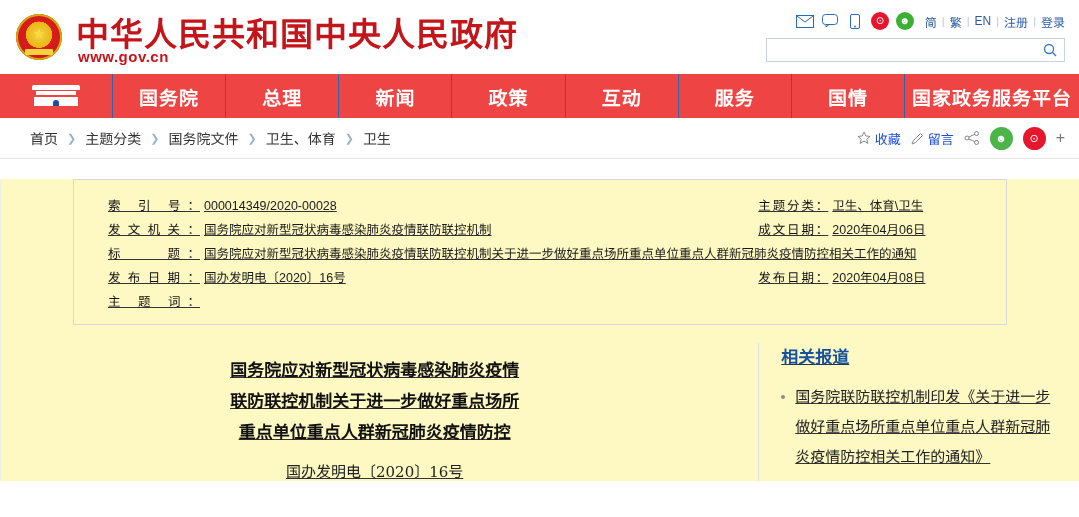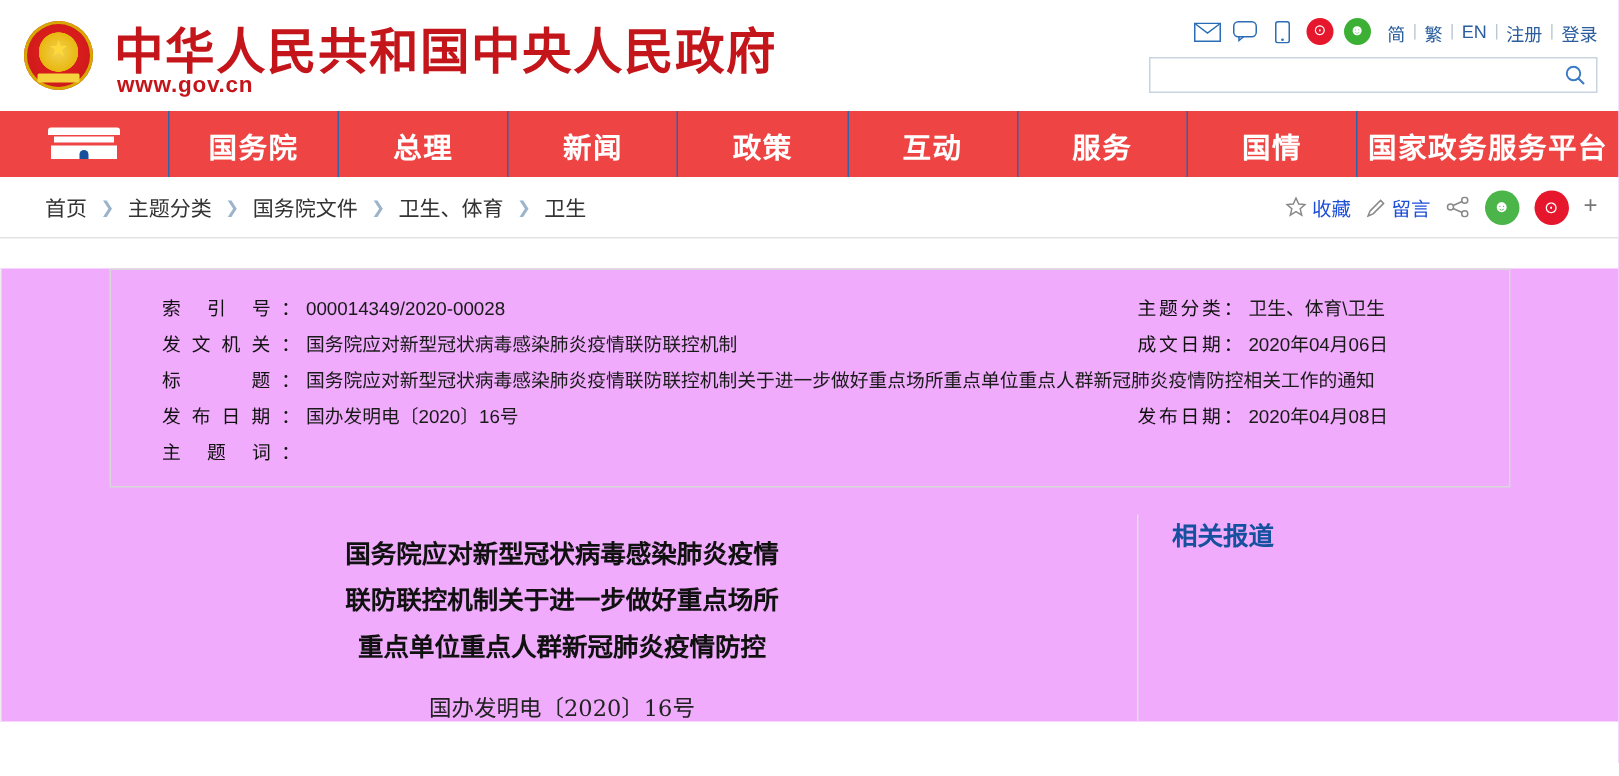--- a/index.html
+++ b/index.html
@@ -284,22 +284,23 @@
   .plus {
     color: #777;
     font-size: 16px;
     cursor: pointer;
   }
 
   
   .content {
     position: relative;
     padding: 0 18px;
-    background: #f0abfc;
+    background: #fef9c3;
     border-left: 1px solid #eee;
+    text-decoration: underline;
   }
   .meta-box {
     margin: 20px 54px 0 54px;
     border: 1px solid #d8d8d8;
     padding: 14px 0 10px 0;
     box-sizing: border-box;
   }
   .meta-table {
     width: 100%;
     border-collapse: collapse;
@@ -556,15 +557,16 @@
       <div class="doc-title">
         <div>国务院应对新型冠状病毒感染肺炎疫情</div>
         <div>联防联控机制关于进一步做好重点场所</div>
         <div>重点单位重点人群新冠肺炎疫情防控</div>
       </div>
       <div class="doc-number">国办发明电〔2020〕16号</div>
     </div>
 
     <div class="side">
       <div class="side-title">相关报道</div>
+      <div class="side-item">国务院联防联控机制印发《关于进一步做好重点场所重点单位重点人群新冠肺炎疫情防控相关工作的通知》</div>
     </div>
   </div>
 </div>
 
 </body></html>

